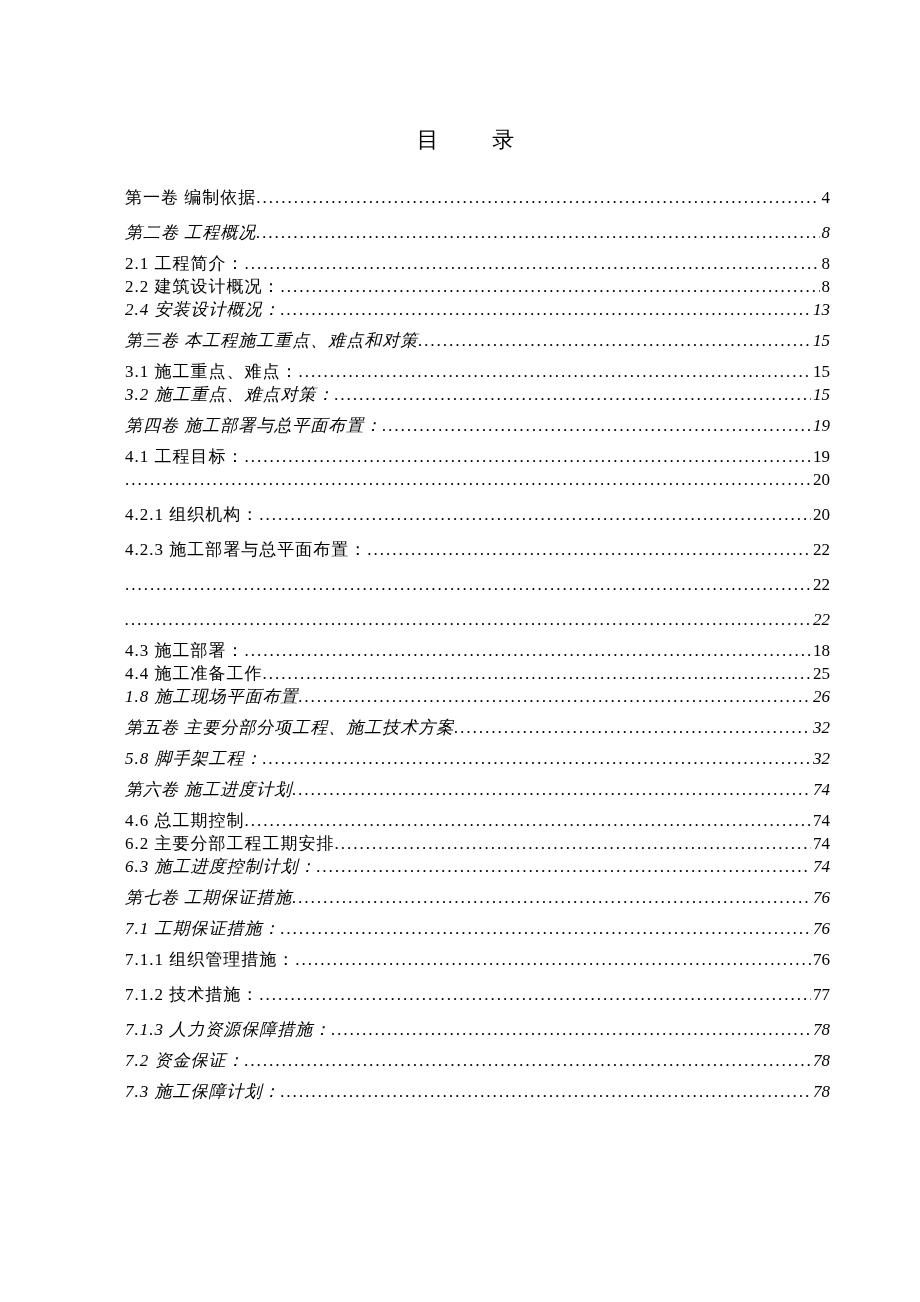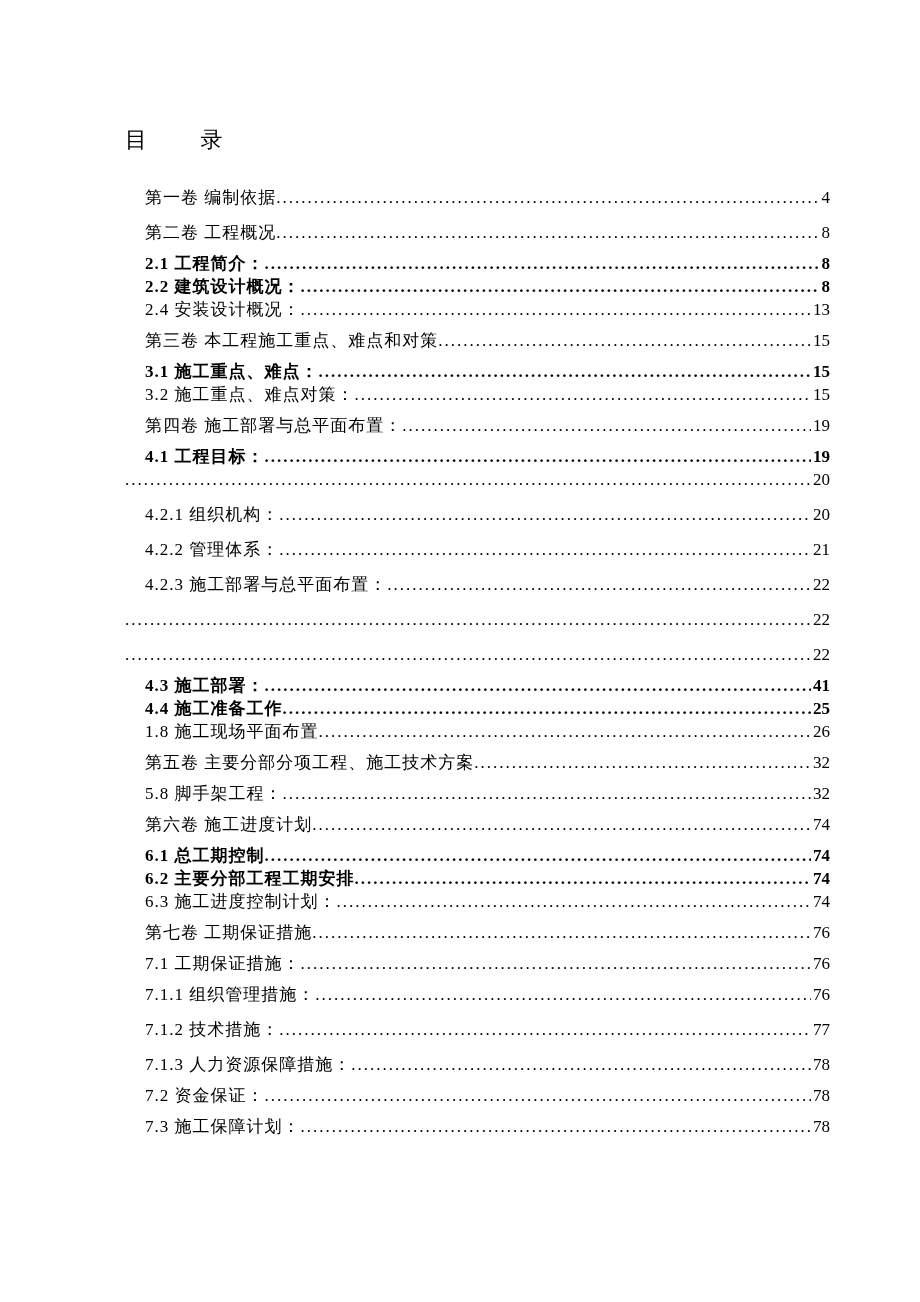--- a/index.html
+++ b/index.html
@@ -9,55 +9,55 @@
       font-family: "SimSun", "宋体", serif;
       color: #000;
       width: 920px;
     }
     .page {
       box-sizing: border-box;
       width: 920px;
       padding: 110px 90px 100px 125px;
     }
     .title {
+      text-align: center;
       font-size: 22px;
       letter-spacing: 24px;
       margin-bottom: 34px;
       font-weight: normal;
     }
     .toc {
       font-size: 17px;
       line-height: 1;
     }
     .toc-row {
       display: flex;
       align-items: baseline;
       white-space: nowrap;
     }
     .toc-label {
       flex: 0 0 auto;
       letter-spacing: 1px;
-      margin-left: 20px;
     }
     .toc-leader {
       flex: 1 1 auto;
       overflow: hidden;
       letter-spacing: 2px;
     }
     .toc-leader::after {
       content: "........................................................................................................................................................";
     }
     .toc-page {
       flex: 0 0 auto;
       padding-left: 2px;
     }
     
     .gap-wide { margin-bottom: 18px; }
-    .gap-med  { margin-bottom: 14px; }
-    .gap-tight{ margin-bottom: 6px; font-weight: bold; }
+    .gap-med  { margin-bottom: 14px; font-style: italic; }
+    .gap-tight{ margin-bottom: 6px; }
   </style>
 </head>
 <body>
 
 <div class="page">
   <h1 class="title">目  录</h1>
   <div class="toc" id="toc-container">
       <div class="toc-row gap-wide">
         <span class="toc-label">第一卷 编制依据 </span>
         <span class="toc-leader"></span>
@@ -111,41 +111,36 @@
       <div class="toc-row gap-wide">
         <span class="toc-leader"></span>
         <span class="toc-page">20</span>
       </div>
       <div class="toc-row gap-wide">
         <span class="toc-label">4.2.1 组织机构：</span>
         <span class="toc-leader"></span>
         <span class="toc-page">20</span>
       </div>
       <div class="toc-row gap-wide">
-        <span class="toc-label">4.2.2 管理体系：</span>
-        <span class="toc-leader"></span>
-        <span class="toc-page">21</span>
-      </div>
-      <div class="toc-row gap-wide">
         <span class="toc-label">4.2.3 施工部署与总平面布置：</span>
         <span class="toc-leader"></span>
         <span class="toc-page">22</span>
       </div>
       <div class="toc-row gap-wide">
         <span class="toc-leader"></span>
         <span class="toc-page">22</span>
       </div>
       <div class="toc-row gap-med">
         <span class="toc-leader"></span>
         <span class="toc-page">22</span>
       </div>
       <div class="toc-row gap-tight">
         <span class="toc-label">4.3 施工部署：</span>
         <span class="toc-leader"></span>
-        <span class="toc-page">41</span>
+        <span class="toc-page">18</span>
       </div>
       <div class="toc-row gap-tight">
         <span class="toc-label">4.4 施工准备工作</span>
         <span class="toc-leader"></span>
         <span class="toc-page">25</span>
       </div>
       <div class="toc-row gap-med">
         <span class="toc-label">1.8 施工现场平面布置</span>
         <span class="toc-leader"></span>
         <span class="toc-page">26</span>
@@ -159,21 +154,21 @@
         <span class="toc-label">5.8 脚手架工程：</span>
         <span class="toc-leader"></span>
         <span class="toc-page">32</span>
       </div>
       <div class="toc-row gap-med">
         <span class="toc-label">第六卷 施工进度计划 </span>
         <span class="toc-leader"></span>
         <span class="toc-page">74</span>
       </div>
       <div class="toc-row gap-tight">
-        <span class="toc-label">6.1 总工期控制</span>
+        <span class="toc-label">4.6 总工期控制</span>
         <span class="toc-leader"></span>
         <span class="toc-page">74</span>
       </div>
       <div class="toc-row gap-tight">
         <span class="toc-label">6.2 主要分部工程工期安排</span>
         <span class="toc-leader"></span>
         <span class="toc-page">74</span>
       </div>
       <div class="toc-row gap-med">
         <span class="toc-label">6.3 施工进度控制计划：</span>

